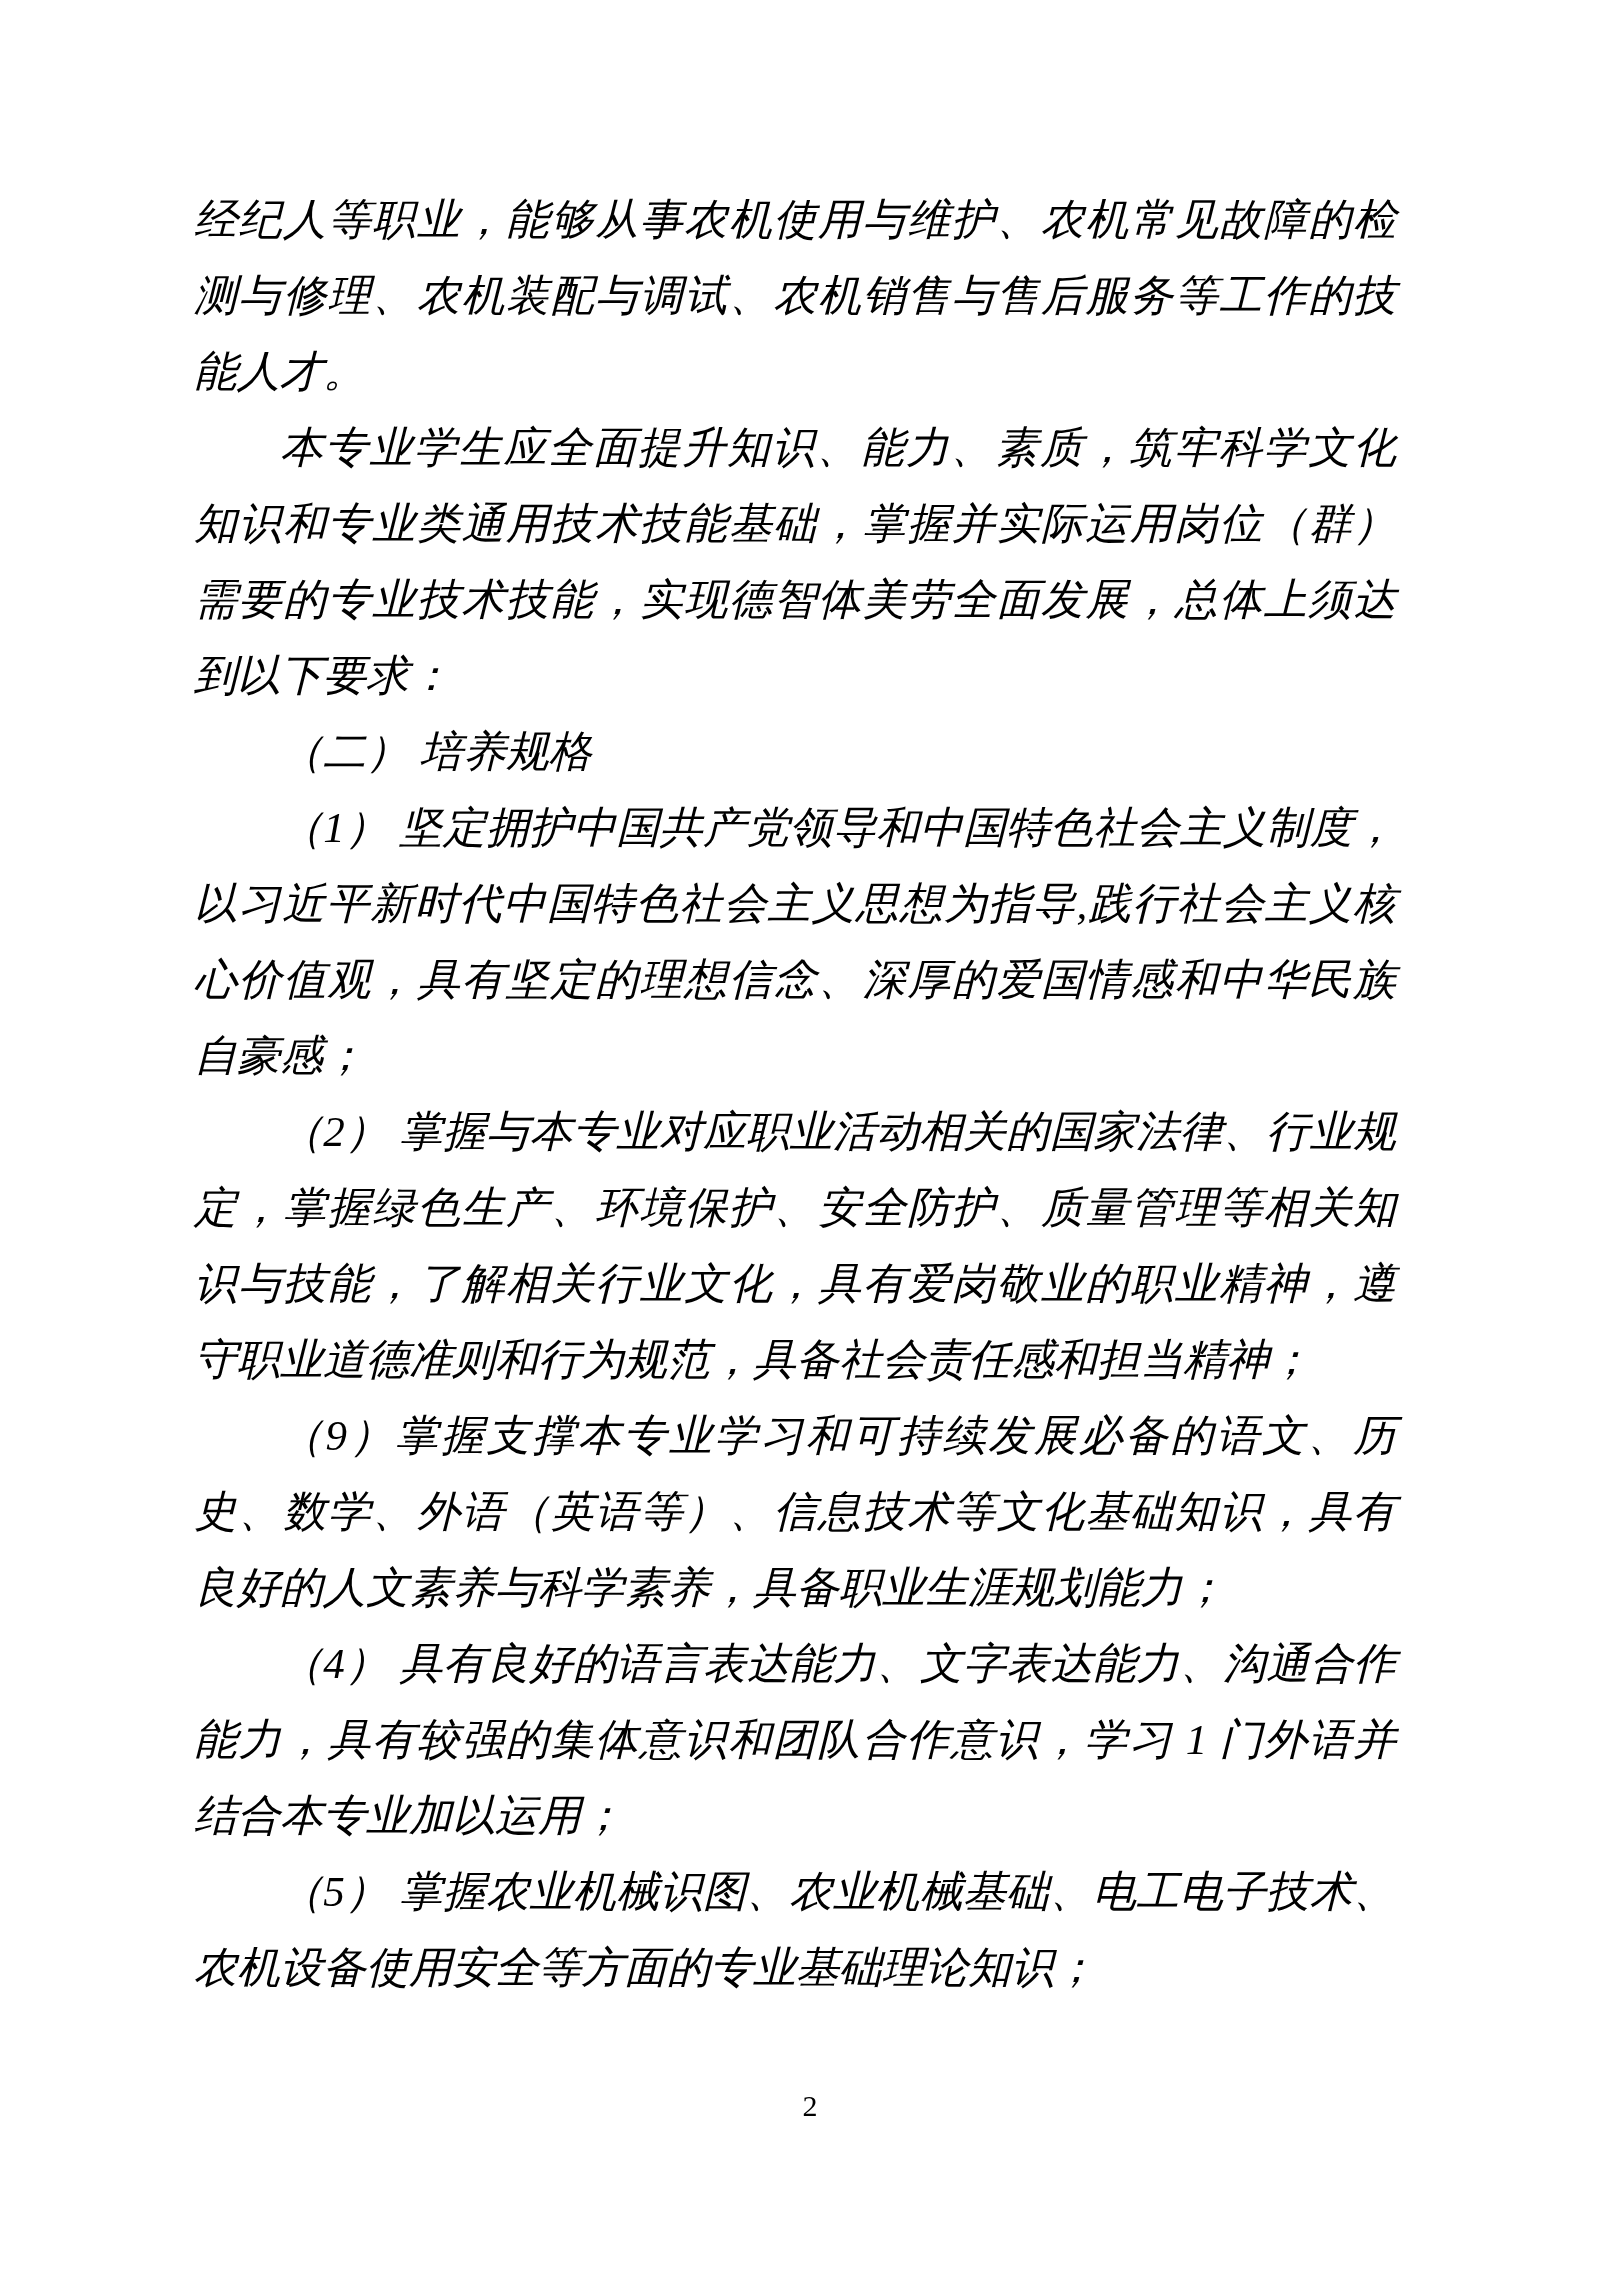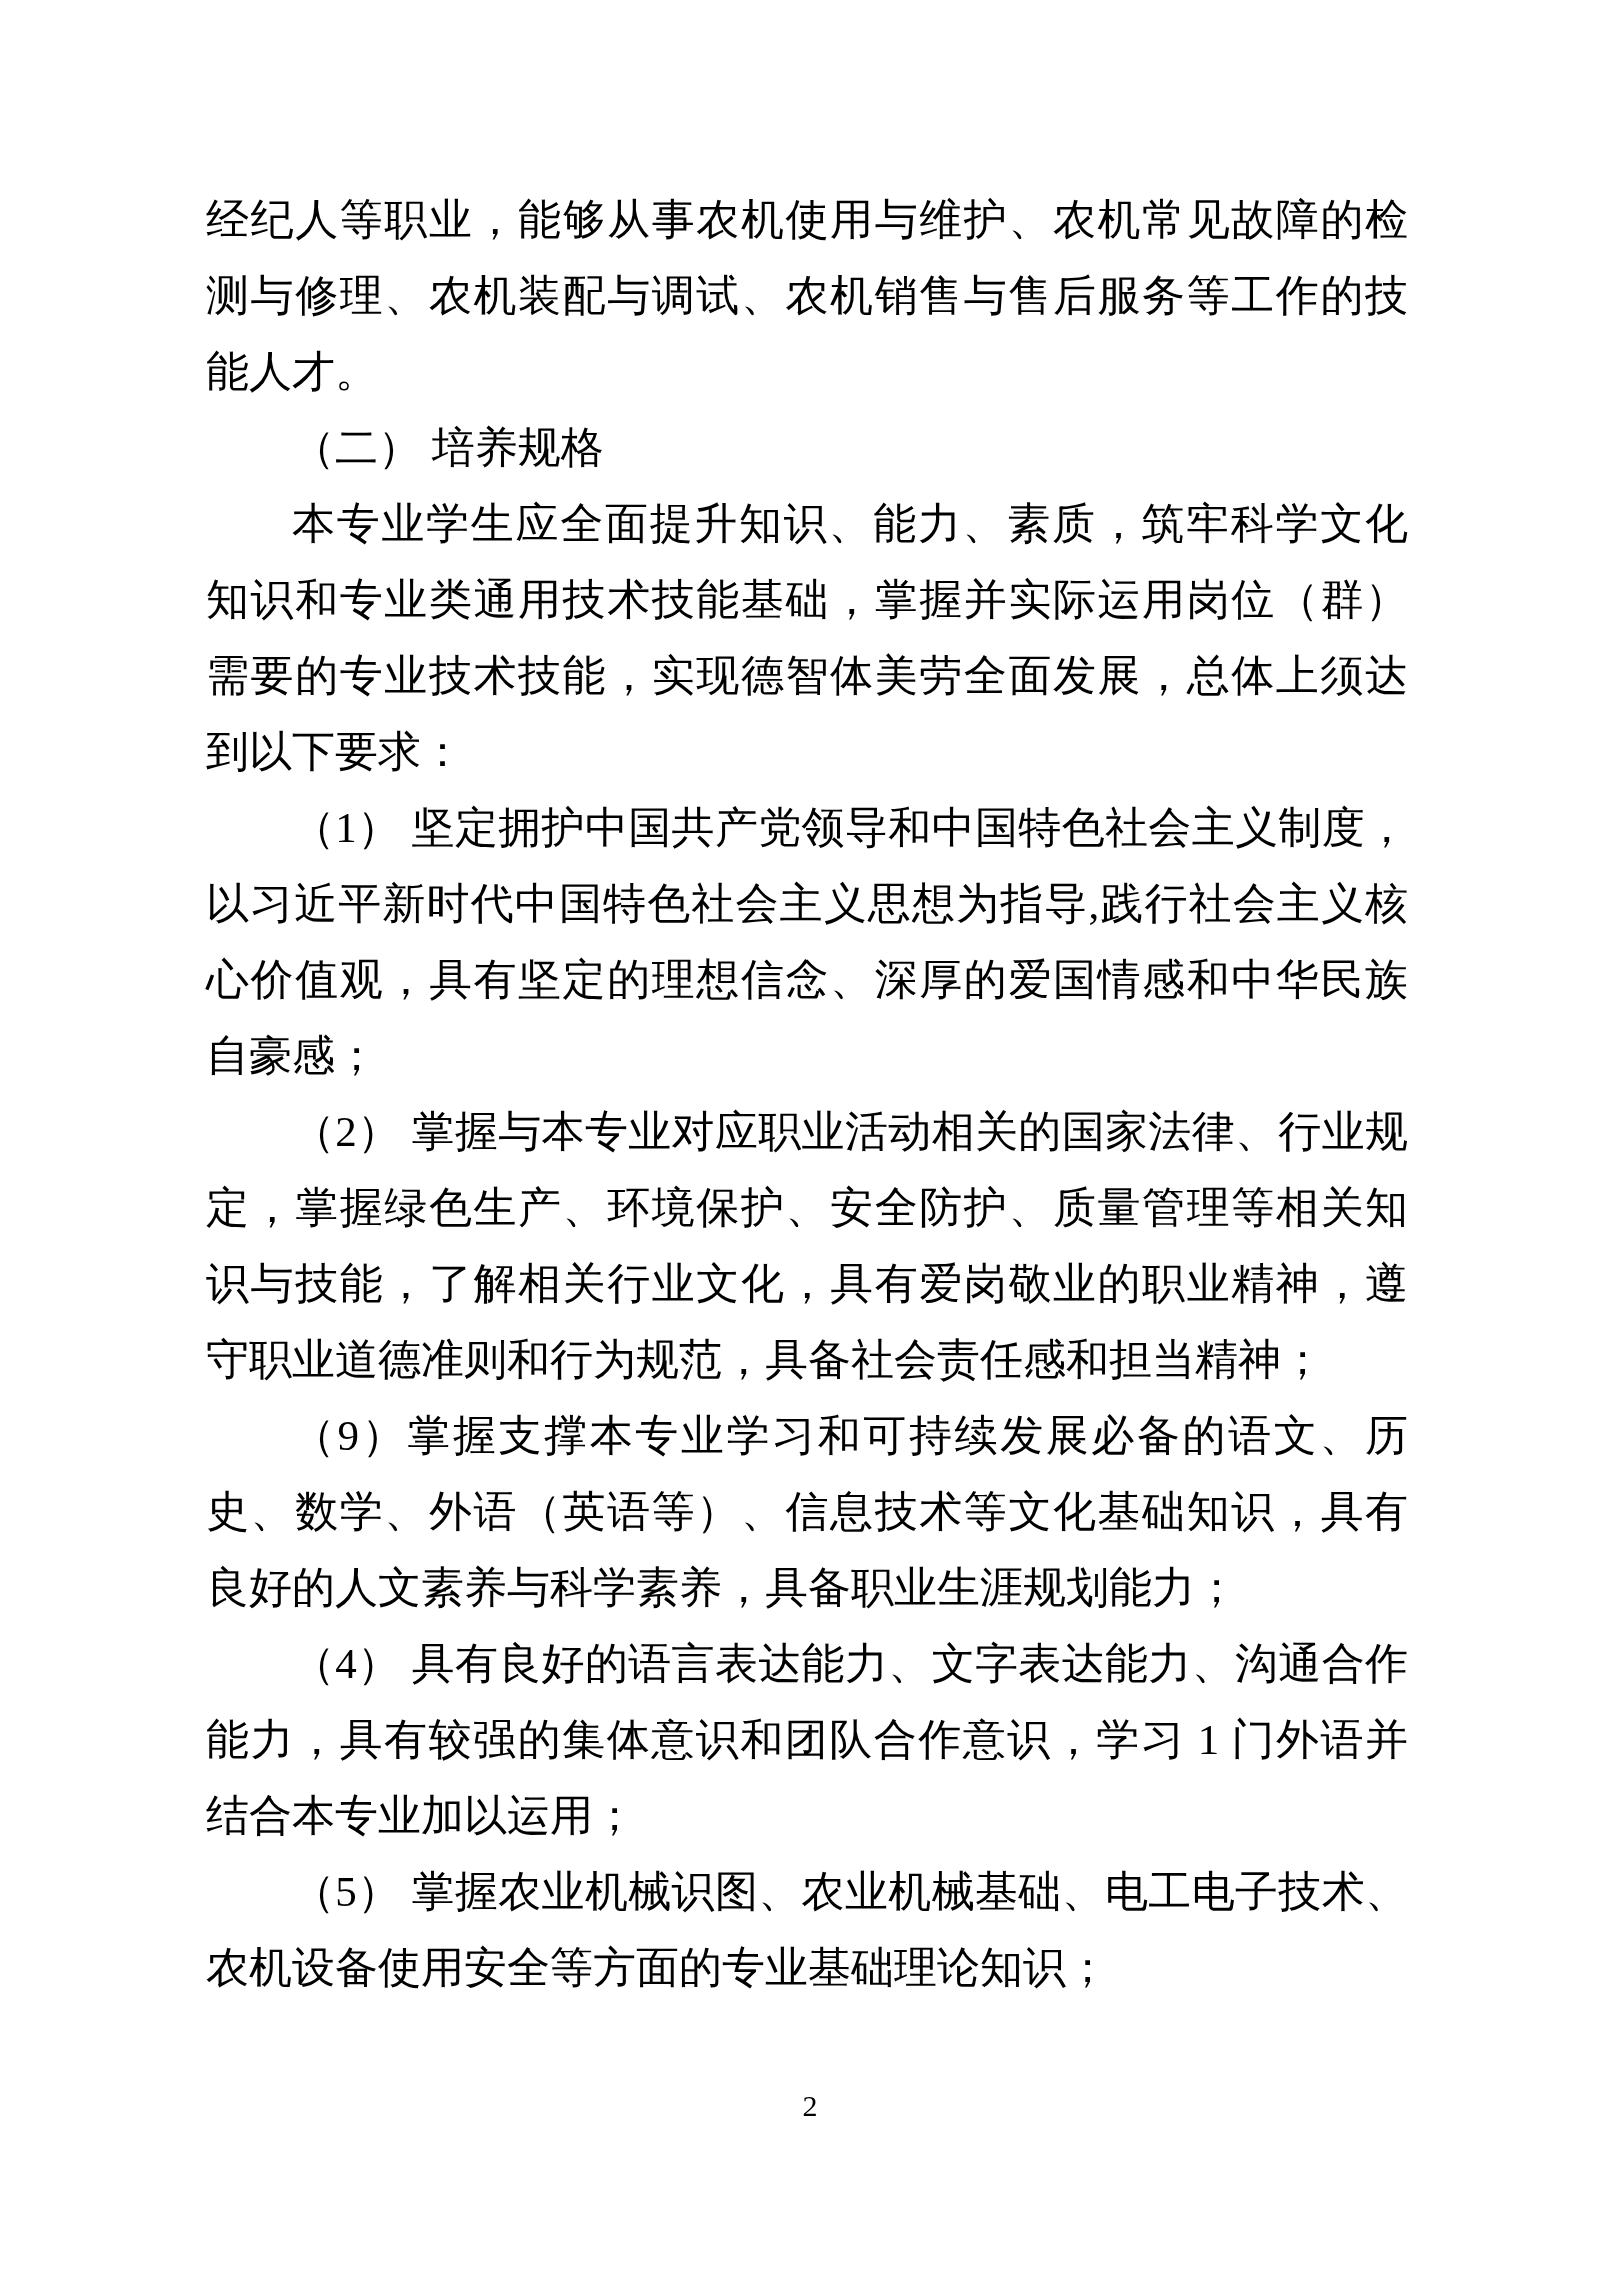--- a/index.html
+++ b/index.html
@@ -11,28 +11,29 @@
     position: relative;
     width: 1620px;
     height: 2292px;
     background: #ffffff;
     overflow: hidden;
     font-family: "Liberation Serif", "DejaVu Serif", serif;
     color: #000000;
   }
   .content {
     position: absolute;
-    left: 206px;
+    left: 194px;
     top: 182px;
     width: 1202px;
     font-size: 43px;
     line-height: 76px;
     text-align: justify;
     text-justify: inter-character;
     letter-spacing: 0;
+    font-style: italic;
   }
   .content p {
     margin: 0;
     padding: 0;
   }
   .content p.indent {
     text-indent: 2em;
   }
   .page-number {
     position: absolute;
@@ -44,22 +45,22 @@
     line-height: 39px;
     color: #000000;
   }
 </style>
 </head>
 <body>
 
 <div class="page">
   <div class="content">
     <p>经纪人等职业，能够从事农机使用与维护、农机常见故障的检测与修理、农机装配与调试、农机销售与售后服务等工作的技能人才。</p>
+    <p class="indent">本专业学生应全面提升知识、能力、素质，筑牢科学文化知识和专业类通用技术技能基础，掌握并实际运用岗位（群）需要的专业技术技能，实现德智体美劳全面发展，总体上须达到以下要求：</p>
     <p class="indent">（二） 培养规格</p>
-    <p class="indent">本专业学生应全面提升知识、能力、素质，筑牢科学文化知识和专业类通用技术技能基础，掌握并实际运用岗位（群）需要的专业技术技能，实现德智体美劳全面发展，总体上须达到以下要求：</p>
     <p class="indent">（1） 坚定拥护中国共产党领导和中国特色社会主义制度，以习近平新时代中国特色社会主义思想为指导,践行社会主义核心价值观，具有坚定的理想信念、深厚的爱国情感和中华民族自豪感；</p>
     <p class="indent">（2） 掌握与本专业对应职业活动相关的国家法律、行业规定，掌握绿色生产、环境保护、安全防护、质量管理等相关知识与技能，了解相关行业文化，具有爱岗敬业的职业精神，遵守职业道德准则和行为规范，具备社会责任感和担当精神；</p>
     <p class="indent">（9）掌握支撑本专业学习和可持续发展必备的语文、历史、数学、外语（英语等）、信息技术等文化基础知识，具有良好的人文素养与科学素养，具备职业生涯规划能力；</p>
     <p class="indent">（4） 具有良好的语言表达能力、文字表达能力、沟通合作能力，具有较强的集体意识和团队合作意识，学习 1 门外语并结合本专业加以运用；</p>
     <p class="indent">（5） 掌握农业机械识图、农业机械基础、电工电子技术、农机设备使用安全等方面的专业基础理论知识；</p>
   </div>
   <div class="page-number">2</div>
 </div>
 
 

